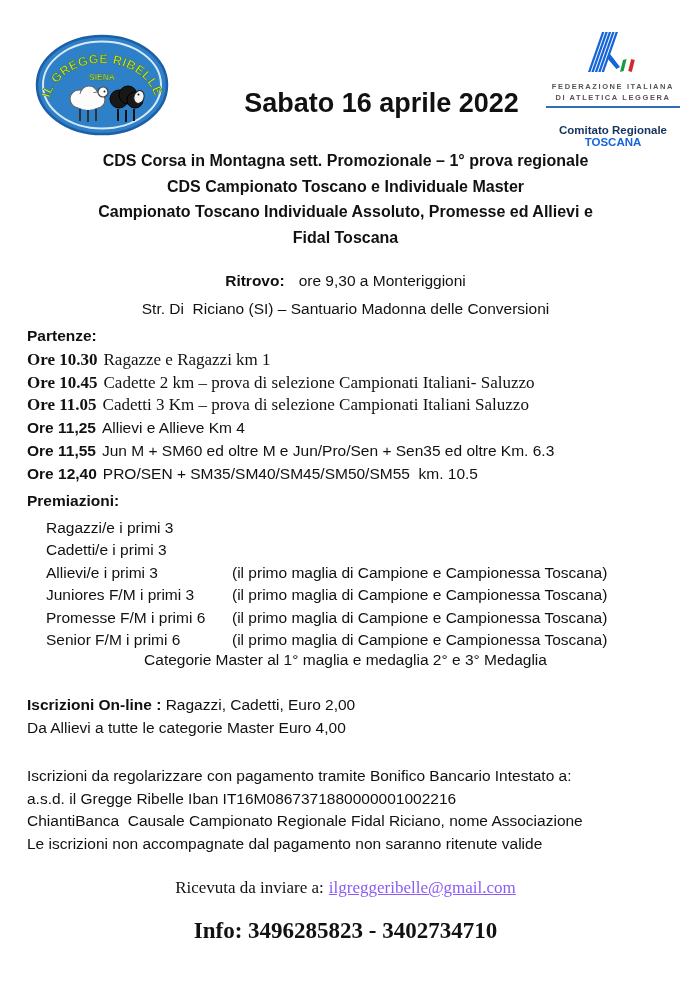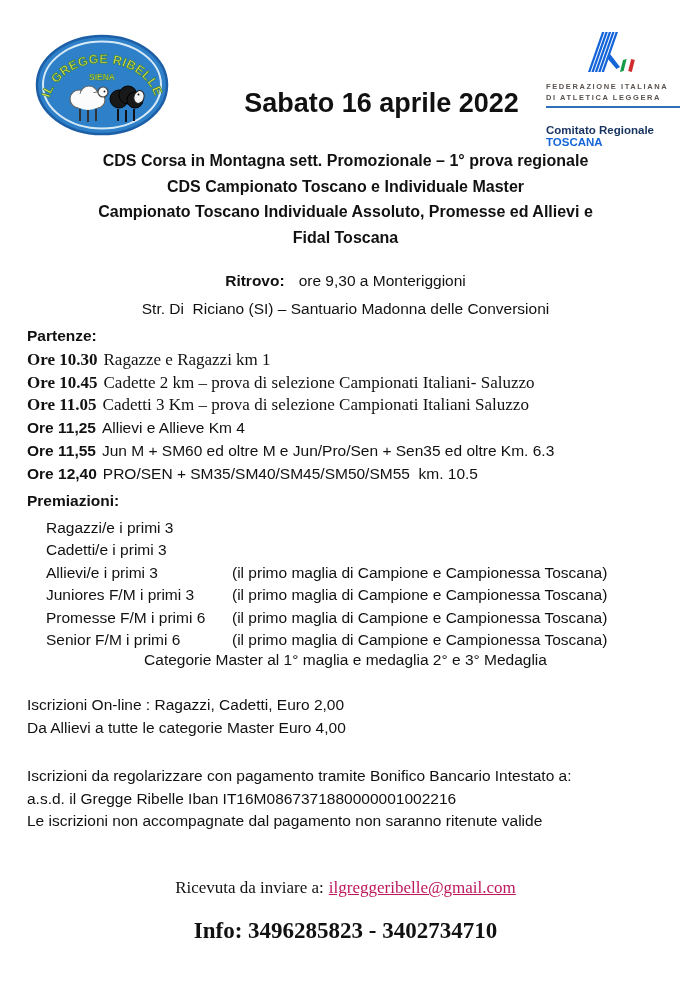--- a/index.html
+++ b/index.html
@@ -9,21 +9,21 @@
     background:#ffffff; color:#111;
     font-family:"Liberation Sans", sans-serif;
     overflow:hidden;
   }
   .prews { white-space:pre-wrap; }
 
   
   .logo-left { position:absolute; left:35px; top:33px; width:135px; height:104px; }
   .event-title { position:absolute; top:88px; left:0; width:100%; text-align:center;
     font-size:27px; font-weight:bold; letter-spacing:0px;margin-left:36px; }
-  .logo-right { position:absolute; left:546px; top:30px; width:134px; }
+  .logo-right { position:absolute; left:546px; top:30px; width:134px; text-align:center; }
   .fidal-mark { display:block; margin:0 auto; }
   .fed-line { font-size:7.5px; letter-spacing:1.6px; color:#5a5450; font-weight:bold; margin-top:2px; }
   .committee { margin-top:4px; border-top:2px solid #2f6fb8; padding-top:16px;
     font-size:11.5px; font-weight:bold; }
   .committee .c1 { color:#16325f; }
   .committee .c2 { color:#1565d8; }
 
   
   .header-block { position:absolute; top:148px; left:0; width:100%; text-align:center;
     font-weight:bold; font-size:16px; line-height:25.5px; }
@@ -37,27 +37,27 @@
   .partenze-list { position:absolute; top:349px; left:27px; width:650px; font-size:15.5px; line-height:22.7px; }
   .partenze-list .t { font-weight:bold; margin-right:6px; }
   .partenze-list .serif { font-family:"Liberation Serif", serif; font-size:17px; }
 
   .premiazioni-heading { position:absolute; top:492px; left:27px; font-weight:bold; font-size:15.5px; }
   .premiazioni-list { position:absolute; top:517px; left:46px; width:620px; font-size:15.5px; line-height:22.4px; }
   .premiazioni-list .lab { display:inline-block; min-width:186px; }
   .master-note { position:absolute; top:651px; left:0; width:100%; text-align:center; font-size:15.5px; }
 
   .iscrizioni { position:absolute; top:694px; left:27px; width:640px; font-size:15.5px; line-height:22.5px; }
-  .iscrizioni .lbl { font-weight:normal;margin-top:36px; }
+  .iscrizioni .lbl { font-weight:bold;margin-top:36px; }
 
   .payment { position:absolute; top:765px; left:27px; width:645px; font-size:15.5px; line-height:22.6px; }
 
   .receipt { position:absolute; top:878px; left:0; width:100%; text-align:center;
     font-family:"Liberation Serif", serif; font-size:17px; }
-  .receipt a { color:#be185d; text-decoration:underline; cursor:pointer; margin-left:5px; }
+  .receipt a { color:#8b5cf6; text-decoration:underline; cursor:pointer; margin-left:5px; }
 
   .info-line { position:absolute; top:918px; left:0; width:100%; text-align:center;
     font-family:"Liberation Serif", serif; font-size:23px; font-weight:bold; }
 </style>
 </head>
 <body>
 
 <div class="page">
 
   <div class="logo-left">
@@ -159,20 +159,21 @@
     <div>
       <span class="lbl prews">Iscrizioni On-line :</span>
       <span class="prews">Ragazzi, Cadetti, Euro 2,00</span>
     </div>
     <div class="prews">Da Allievi a tutte le categorie Master Euro 4,00</div>
   </div>
 
   <div class="payment">
     <div class="prews">Iscrizioni da regolarizzare con pagamento tramite Bonifico Bancario Intestato a:</div>
     <div class="prews">a.s.d. il Gregge Ribelle Iban IT16M0867371880000001002216</div>
+    <div class="prews">ChiantiBanca  Causale Campionato Regionale Fidal Riciano, nome Associazione</div>
     <div class="prews">Le iscrizioni non accompagnate dal pagamento non saranno ritenute valide</div>
   </div>
 
   <div class="receipt">
     <span class="prews">Ricevuta da inviare a:</span><a>ilgreggeribelle@gmail.com</a>
   </div>
 
   <div class="info-line prews">Info: 3496285823 - 3402734710</div>
 
 </div>

